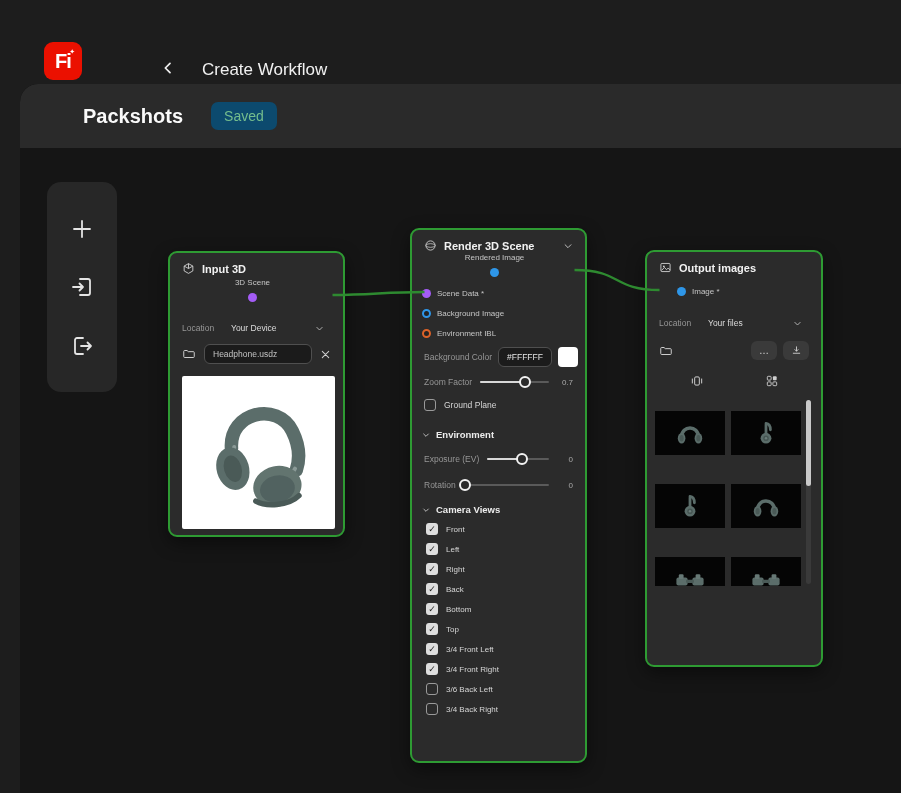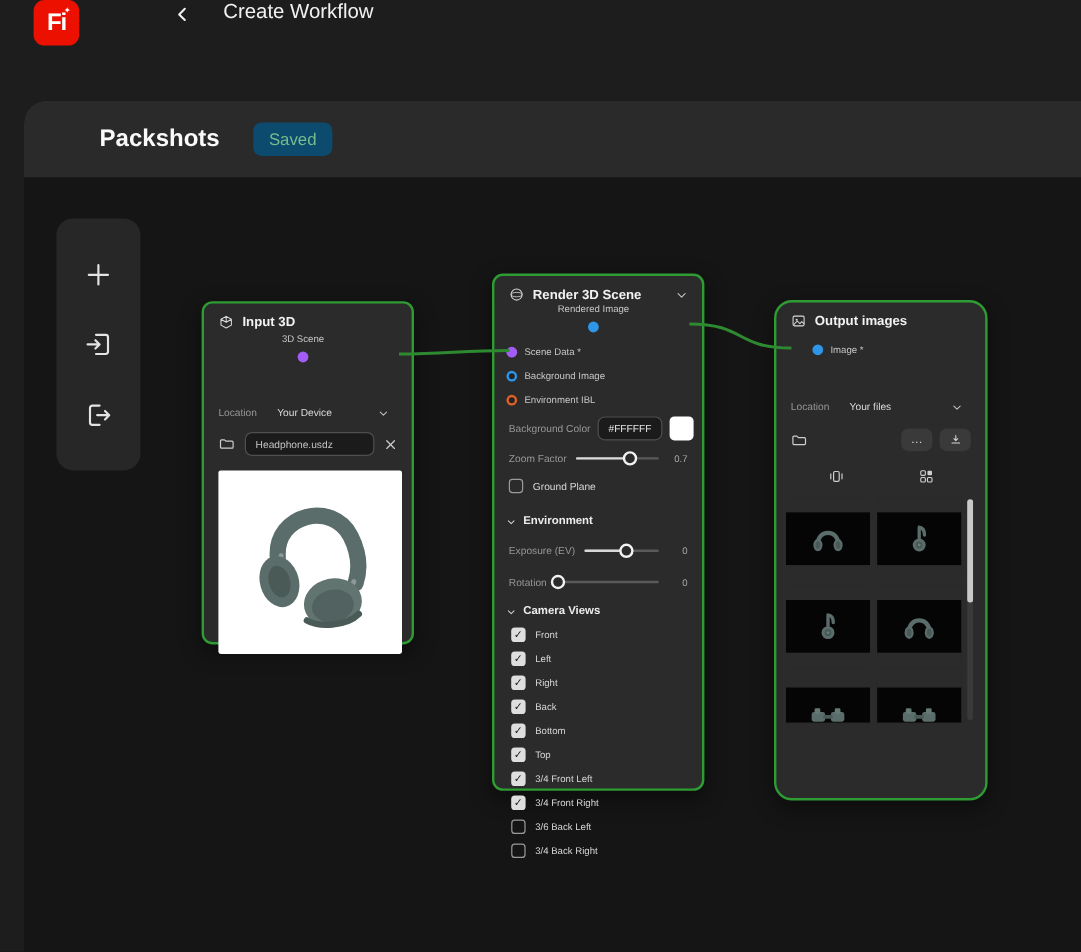--- a/index.html
+++ b/index.html
@@ -6,21 +6,21 @@
   html,body { width:901px; height:793px; overflow:hidden; }
   body {
     background:#1d1d1d;
     font-family:"Liberation Sans","DejaVu Sans",sans-serif;
     color:#e8e8e8;
     position:relative;
   }
   svg { display:block; }
 
   
-  .topbar { height:80px; display:flex; align-items:flex-start; padding-left:28px; background:#1d1d1d; }
+  .topbar { height:80px; display:flex; align-items:flex-end; padding-left:44px; background:#1d1d1d; }
   .logo { width:38px; height:38px; background:#EB1000; border-radius:9px; position:relative;
           display:flex; align-items:center; justify-content:center; cursor:pointer; }
   .logo .fi { color:#fff; font-weight:bold; font-size:20px; letter-spacing:-1px; }
   .logo .spark { position:absolute; top:6px; right:7px; color:#fff; font-size:7px; line-height:1; }
   .back-btn { margin-left:74px; background:none; border:none; color:#eee; cursor:pointer; padding:4px; }
   .page-title { margin-left:22px; font-size:17px; font-weight:400; color:#f1f1f1; }
 
   
   .panel { position:absolute; left:20px; top:84px; right:0; bottom:0;
            background:#161616; border-top-left-radius:18px; overflow:hidden; }
@@ -98,21 +98,21 @@
   .thumbs-wrap { position:relative; margin:10px 10px 0 8px; height:188px; overflow:hidden; }
   .thumbs { display:grid; grid-template-columns:1fr 1fr; gap:3px 6px; padding-right:10px; }
   .thumb-card { background:#242424; border-radius:2px; }
   .thumb-strip { height:13px; background:#2b2b2b; }
   .thumb-img { height:44px; background:#050505; display:flex; align-items:center; justify-content:center; }
   .thumb-img svg { height:40px; width:100%; }
   .scrollbar { position:absolute; right:0; top:2px; width:5px; height:184px; background:#3a3a3a; border-radius:3px; }
   .scroll-thumb { position:absolute; top:0; left:0; width:5px; height:86px; background:#c9c9c9; border-radius:3px; cursor:grab; }
 
   .mt6{margin-top:6px;} .mt8{margin-top:8px;} .mt10{margin-top:10px;} .mt12{margin-top:12px;}
-  .mt14{margin-top:14px;} .mt16{margin-top:32px;} .mt18{margin-top:18px;}
+  .mt14{margin-top:14px;} .mt16{margin-top:16px;} .mt18{margin-top:18px;}
 </style>
 </head>
 <body>
 
 <svg width="0" height="0" style="position:absolute">
   <defs>
     <symbol id="hp-front" viewBox="0 0 100 100">
       <path d="M29 60 C29 30 71 30 71 60" fill="none" stroke="#5b6d6a" stroke-width="9" stroke-linecap="round"></path>
       <ellipse cx="29" cy="63" rx="9.5" ry="13" fill="#5b6d6a"></ellipse>
       <ellipse cx="71" cy="63" rx="9.5" ry="13" fill="#5b6d6a"></ellipse>
@@ -225,21 +225,21 @@
           </svg>
         </button>
       </div>
       <div class="preview">
         <svg width="135" height="135" viewBox="0 0 100 100">
           <use href="#hp-hero"></use>
         </svg>
       </div>
     </div>
 
-    <div class="node" style="left:390px; top:80px; width:177px; height:431px;">
+    <div class="node" style="left:390px; top:80px; width:177px; height:535px;">
       <div class="node-header">
         <svg class="hdr-icon" width="13" height="13" viewBox="0 0 24 24">
           <circle cx="12" cy="12" r="8.5" fill="none" stroke="currentColor" stroke-width="1.6"></circle>
           <ellipse cx="12" cy="12" rx="8.5" ry="3.4" fill="none" stroke="currentColor" stroke-width="1.3"></ellipse>
         </svg>
         <span class="ttl">Render 3D Scene</span>
         <span class="spacer"></span>
         <svg class="chev" width="10" height="10" viewBox="0 0 24 24">
           <path d="M5 9l7 7 7-7" fill="none" stroke="currentColor" stroke-width="2.4" stroke-linecap="round" stroke-linejoin="round"></path>
         </svg>
@@ -356,21 +356,21 @@
             <span class="cb off"></span>
             <span class="cb-label">3/6 Back Left</span>
           </div>
           <div class="checkrow">
             <span class="cb off"></span>
             <span class="cb-label">3/4 Back Right</span>
           </div>
         </div>
     </div>
 
-    <div class="node" style="left:625px; top:102px; width:178px; height:417px;border-radius:15px;">
+    <div class="node" style="left:625px; top:102px; width:178px; height:417px;">
       <div class="node-header">
         <svg class="hdr-icon" width="13" height="13" viewBox="0 0 24 24">
           <rect x="3.5" y="4.5" width="17" height="15" rx="2" fill="none" stroke="currentColor" stroke-width="1.6"></rect>
           <circle cx="9" cy="10" r="1.6" fill="currentColor"></circle>
           <path d="M4.5 17.5 10 12l4 4 3-3 3.5 3.5" fill="none" stroke="currentColor" stroke-width="1.6" stroke-linejoin="round"></path>
         </svg>
         <span class="ttl">Output images</span>
       </div>
       <div class="port-row in mt6" style="padding-left:6px;margin-left:24px;">
         <span class="dot blue"></span>

